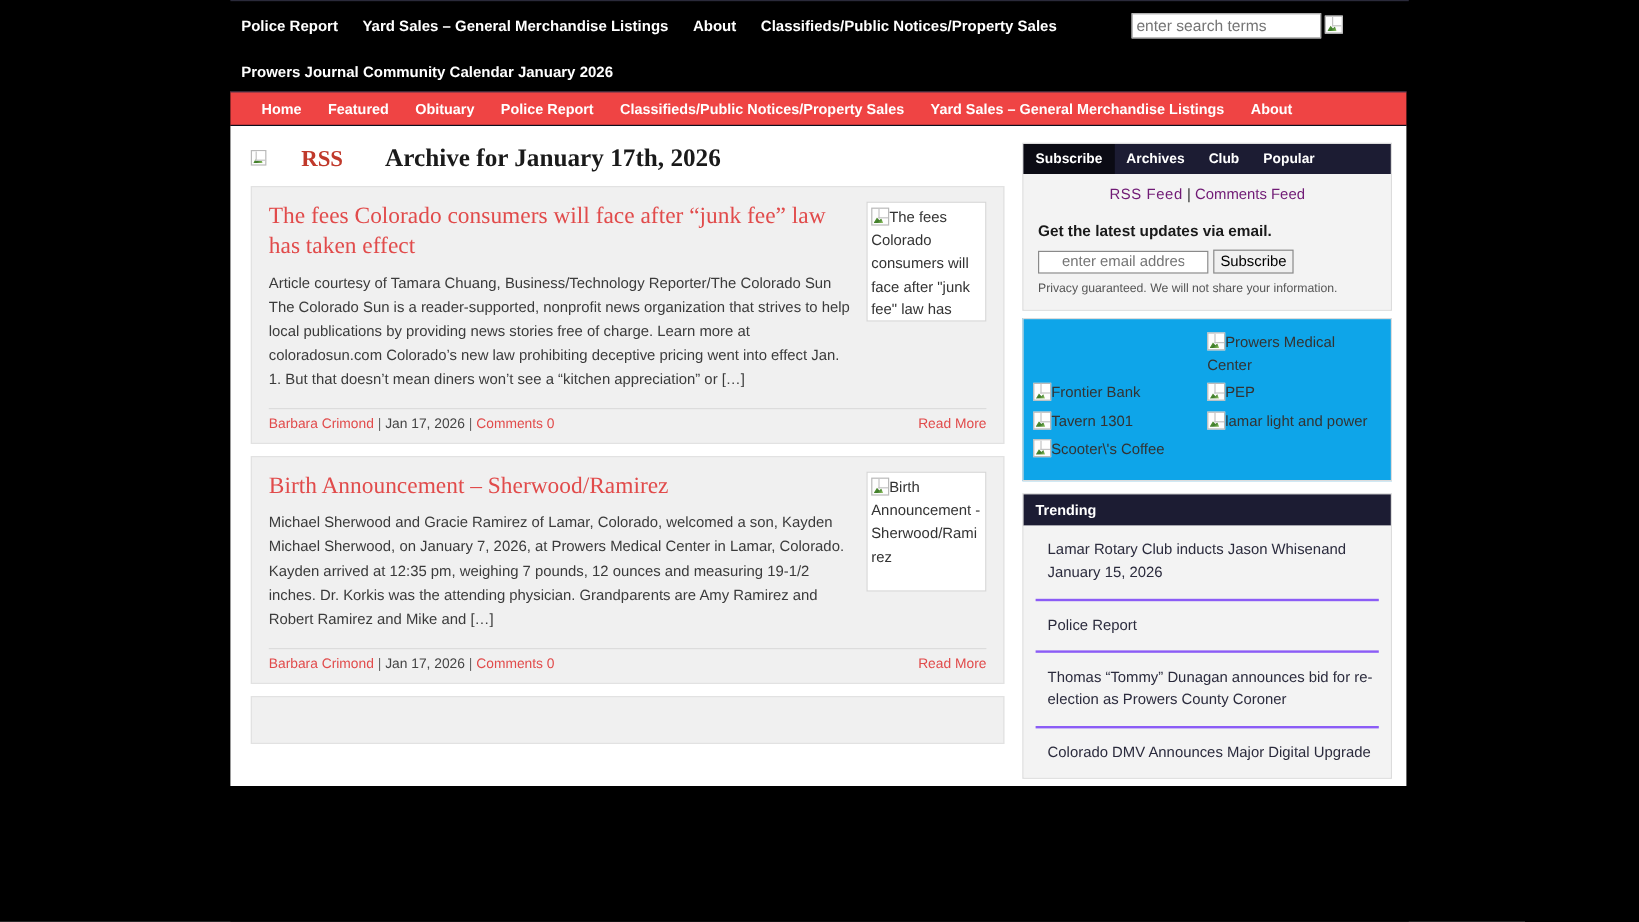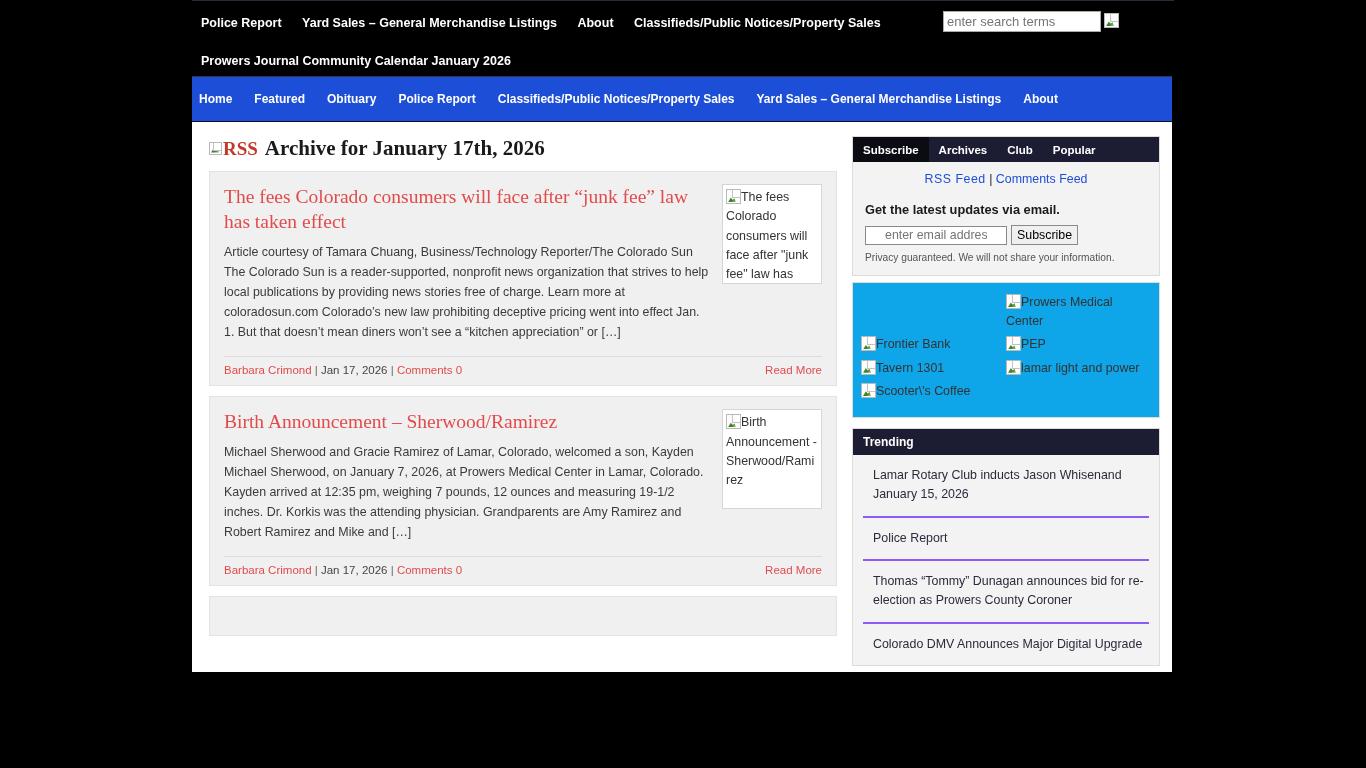--- a/index.html
+++ b/index.html
@@ -106,28 +106,28 @@
     position: absolute;
     right: 0px; top: 0px;
     width: 7px; height: 7px;
     background: #ffffff;
     border-left: 1px solid #c3c3c3;
     border-bottom: 1px solid #c3c3c3;
   }
 
   
   .mainnav {
-    height: 46px;
-    background: #1d4ed8;
+    height: 29px;
+    background: #ef4444;
     border-top: 1px solid #33334d;
     border-bottom: 1px solid #0e0e1c;
     width: 980px;
     display: flex;
     align-items: center;
-    padding-left: 7px;
+    padding-left: 26px;
     white-space: nowrap;
     overflow: hidden;
   }
   .mainnav a {
     color: #ffffff;
     font-size: 12px;
     font-weight: bold;
     text-decoration: none;
     margin-right: 22px;
     font-family: "Liberation Sans", sans-serif;
@@ -154,20 +154,21 @@
 
   
   .archive-title {
     font-family: "Liberation Serif", serif;
     font-size: 21px;
     color: #1a1a1a;
     margin: 0 0 11px 8px;
     display: flex;
     align-items: baseline;
     line-height: 1.15;
+    gap: 28px;
   }
   .archive-title .rss-broken {
     width: 13px; height: 13px;
     margin-right: 1px;
     align-self: center;
   }
   .archive-title .rss-alt {
     color: #c0392b;
     font-family: "Liberation Serif", serif;
     font-size: 19px;
@@ -255,21 +256,21 @@
   }
   .tab.active { background: #0b0b14; }
 
   .subscribe-body { padding: 10px 12px 12px 12px; background: #f3f3f3; }
   .feed-links {
     text-align: center;
     font-size: 12.4px;
     color: #2b2b2b;
     margin: 0 0 16px 0;
   }
-  .feed-links a { color: #1d4ed8; text-decoration: none; }
+  .feed-links a { color: #701a75; text-decoration: none; }
   .feed-links .rss-word { letter-spacing: 0.5px; }
   .subscribe-head {
     font-size: 12.8px;
     font-weight: bold;
     color: #1a1a1a;
     margin: 0 0 8px 0;
   }
   .subscribe-form { display: flex; align-items: center; }
   .email-input {
     width: 142px; height: 19px;

